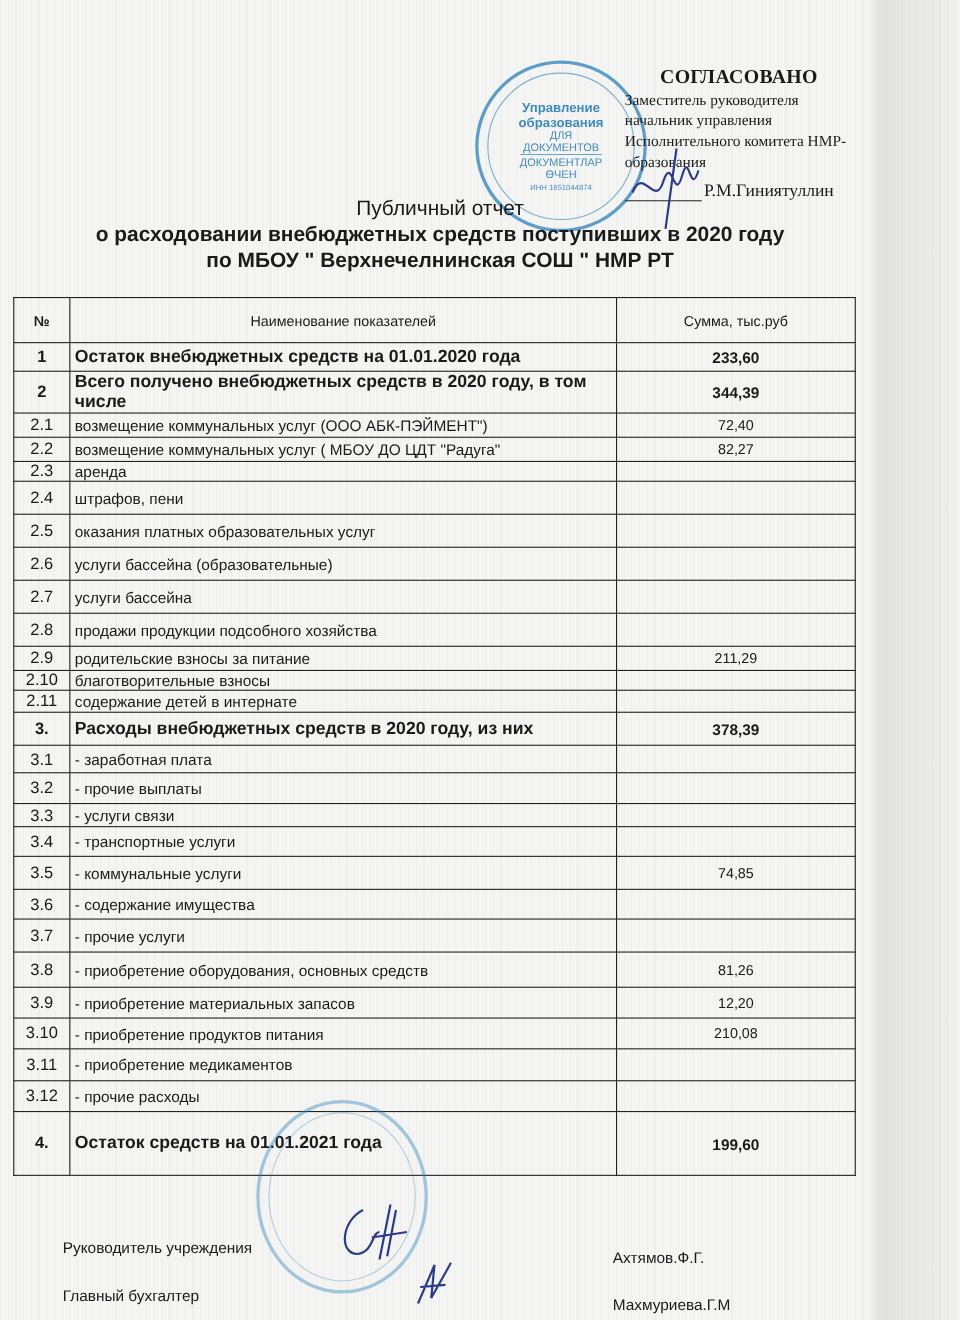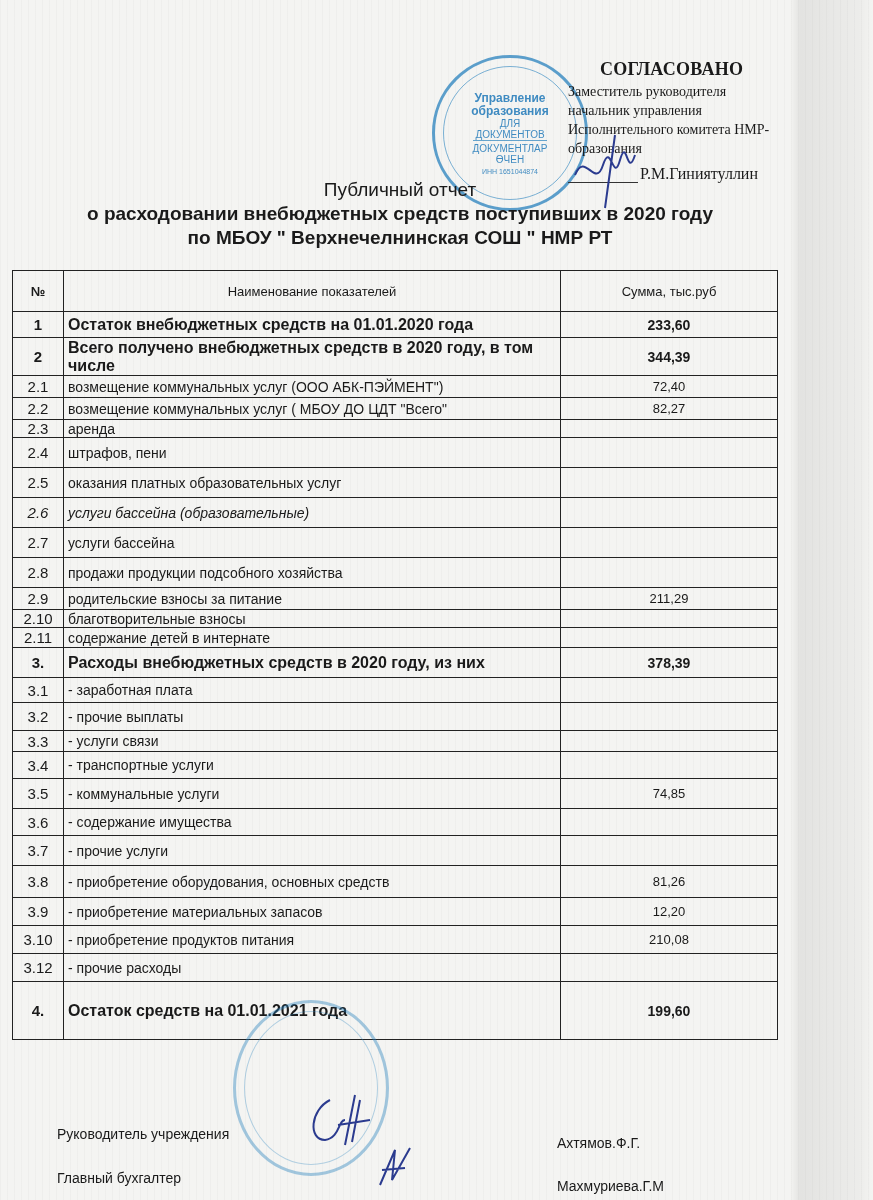--- a/index.html
+++ b/index.html
@@ -126,39 +126,39 @@
         <td class="name">Всего получено внебюджетных средств в 2020 году, в том числе</td>
         <td class="amount">344,39</td>
       </tr>
       <tr style="height: 22px;">
         <td class="num">2.1</td>
         <td class="name">возмещение коммунальных услуг (ООО АБК-ПЭЙМЕНТ")</td>
         <td class="amount">72,40</td>
       </tr>
       <tr style="height: 22px;">
         <td class="num">2.2</td>
-        <td class="name">возмещение коммунальных услуг ( МБОУ ДО ЦДТ "Всего"</td>
+        <td class="name">возмещение коммунальных услуг ( МБОУ ДО ЦДТ "Радуга"</td>
         <td class="amount">82,27</td>
       </tr>
       <tr style="height: 14px;">
         <td class="num">2.3</td>
         <td class="name">аренда</td>
         <td class="amount"></td>
       </tr>
       <tr style="height: 30px;">
         <td class="num">2.4</td>
         <td class="name">штрафов, пени</td>
         <td class="amount"></td>
       </tr>
       <tr style="height: 30px;">
         <td class="num">2.5</td>
         <td class="name"> оказания платных образовательных услуг</td>
         <td class="amount"></td>
       </tr>
-      <tr style="height: 30px; font-style: italic;">
+      <tr style="height: 30px;">
         <td class="num">2.6</td>
         <td class="name"> услуги бассейна (образовательные)</td>
         <td class="amount"></td>
       </tr>
       <tr style="height: 30px;">
         <td class="num">2.7</td>
         <td class="name"> услуги бассейна</td>
         <td class="amount"></td>
       </tr>
       <tr style="height: 30px;">
@@ -228,20 +228,25 @@
       </tr>
       <tr style="height: 28px;">
         <td class="num">3.9</td>
         <td class="name">- приобретение материальных запасов</td>
         <td class="amount">12,20</td>
       </tr>
       <tr style="height: 28px;">
         <td class="num">3.10</td>
         <td class="name">- приобретение продуктов питания</td>
         <td class="amount">210,08</td>
+      </tr>
+      <tr style="height: 29px;">
+        <td class="num">3.11</td>
+        <td class="name">- приобретение медикаментов</td>
+        <td class="amount"></td>
       </tr>
       <tr style="height: 28px;">
         <td class="num">3.12</td>
         <td class="name">- прочие расходы</td>
         <td class="amount"></td>
       </tr>
       <tr class="bold" style="height: 58px;">
         <td class="num">4.</td>
         <td class="name">Остаток средств на 01.01.2021 года</td>
         <td class="amount">199,60</td>

